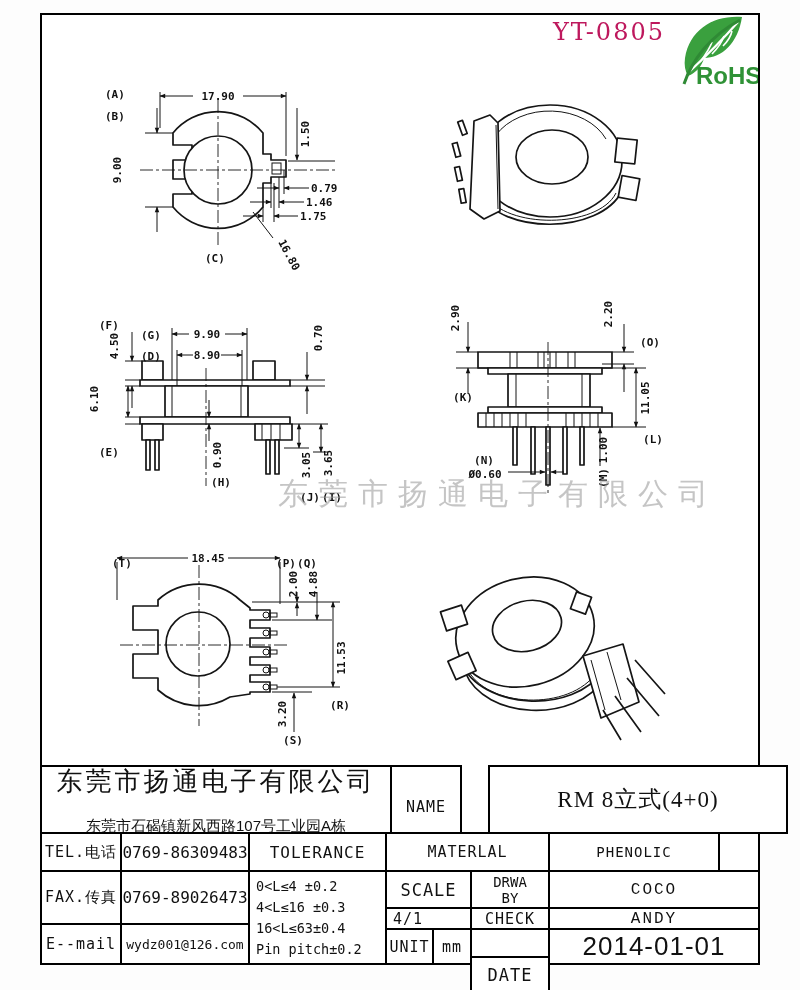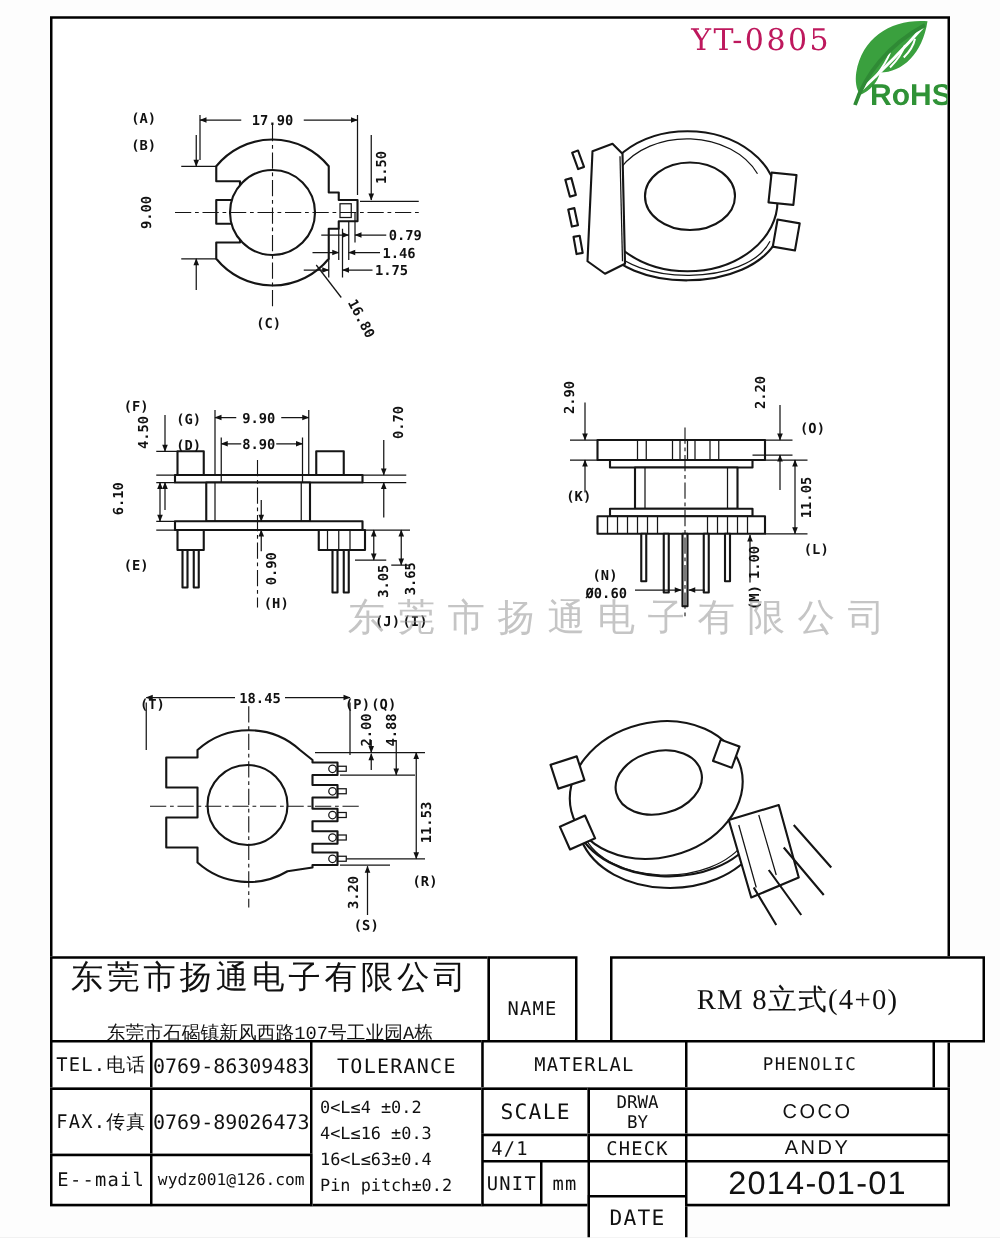--- a/index.html
+++ b/index.html
@@ -17,26 +17,26 @@
   text.dt{font:700 11px "DejaVu Sans Mono",monospace;fill:#111;}
   
   .pn{font-family:"DejaVu Serif",serif;font-size:24px;letter-spacing:2px;color:#be185d;}
   .watermark{font-family:"Liberation Serif",serif;font-size:30px;letter-spacing:10px;
              color:rgba(150,150,150,.55);white-space:nowrap;pointer-events:none;}
   
   .tblock{position:absolute;left:40px;top:765px;width:720px;height:200px;box-sizing:border-box;}
   .cell{position:absolute;border:2px solid #000;box-sizing:border-box;display:flex;
         align-items:center;justify-content:center;text-align:center;background:#fff;overflow:hidden;}
   .company{font-family:"Liberation Serif",serif;font-size:26px;letter-spacing:3px;}
-  .address{font-family:Liberation Mono, monospace;font-size:15px;margin-top:18px;}
+  .address{font-family:Liberation Sans, sans-serif;font-size:15px;margin-top:18px;}
   .lbl{font:400 15px "DejaVu Sans Mono",monospace;letter-spacing:1px;}
   .val{font:400 16px "DejaVu Sans Mono",monospace;}
   .namev{font-family:"Liberation Serif",serif;font-size:23px;letter-spacing:1px;}
   .phen{font:400 14px "DejaVu Sans Mono",monospace;letter-spacing:1px;}
-  .sans{font-family:Liberation Sans, sans-serif;font-size:16px;letter-spacing:2px;}
+  .sans{font-family:Liberation Mono, monospace;font-size:16px;letter-spacing:2px;}
   .datev{font-family:"Liberation Sans",sans-serif;font-size:26px;letter-spacing:1px;}
   .email{font:400 13px "DejaVu Sans Mono",monospace;}
   .tol{display:block;text-align:left;padding:4px 6px;font:400 13.5px "DejaVu Sans Mono",monospace;line-height:21px;}
   .two{flex-direction:column;}
   .db{font:400 14px "DejaVu Sans Mono",monospace;line-height:16px;}
 </style>
 </head>
 <body>
 
 <div class="page">
@@ -277,21 +277,21 @@
       <div class="company">东莞市扬通电子有限公司</div>
       <div class="address">东莞市石碣镇新风西路107号工业园A栋</div>
     </div>
     <div class="cell lbl" style="left:350px;top:0px;width:72px;height:84px;">NAME</div>
     <div class="cell namev" style="left:420px;top:0px;width:300px;height:69px;margin-left:28px;">RM 8立式(4+0)</div>
 
     <div class="cell lbl" style="left:0px;top:67px;width:82px;height:40px;">TEL.电话</div>
     <div class="cell val" style="left:80px;top:67px;width:130px;height:40px;text-align:right;">0769-86309483</div>
     <div class="cell lbl" style="left:208px;top:67px;width:139px;height:40px;font-size:16px;">TOLERANCE</div>
     <div class="cell lbl" style="left:345px;top:67px;width:165px;height:40px;">MATERLAL</div>
-    <div class="cell phen" style="left:508px;top:67px;width:200px;height:40px;">PHENOLIC</div>
+    <div class="cell phen" style="left:508px;top:67px;width:172px;height:40px;">PHENOLIC</div>
 
     <div class="cell lbl" style="left:0px;top:105px;width:82px;height:55px;">FAX.传真</div>
     <div class="cell val" style="left:80px;top:105px;width:130px;height:55px;">0769-89026473</div>
     <div class="cell" style="left:208px;top:105px;width:139px;height:95px;align-items:flex-start;justify-content:flex-start;">
       <span class="tol">
         <span style="display:block">0&lt;L≤4  ±0.2</span>
         <span style="display:block">4&lt;L≤16 ±0.3</span>
         <span style="display:block">16&lt;L≤63±0.4</span>
         <span style="display:block">Pin pitch±0.2</span>
       </span>

